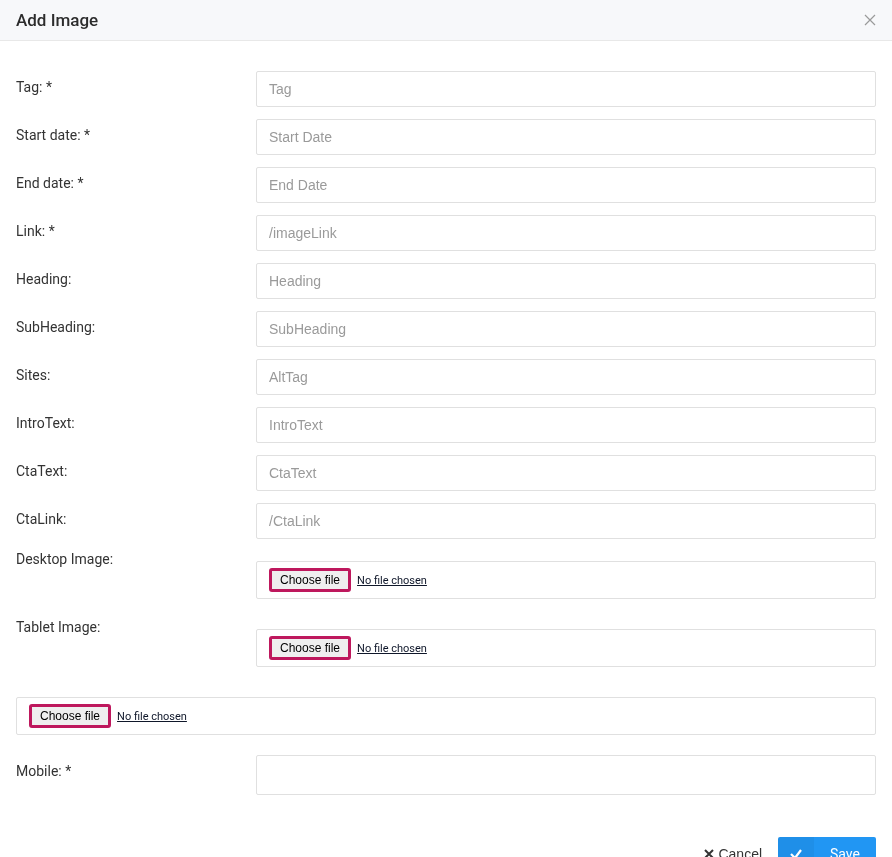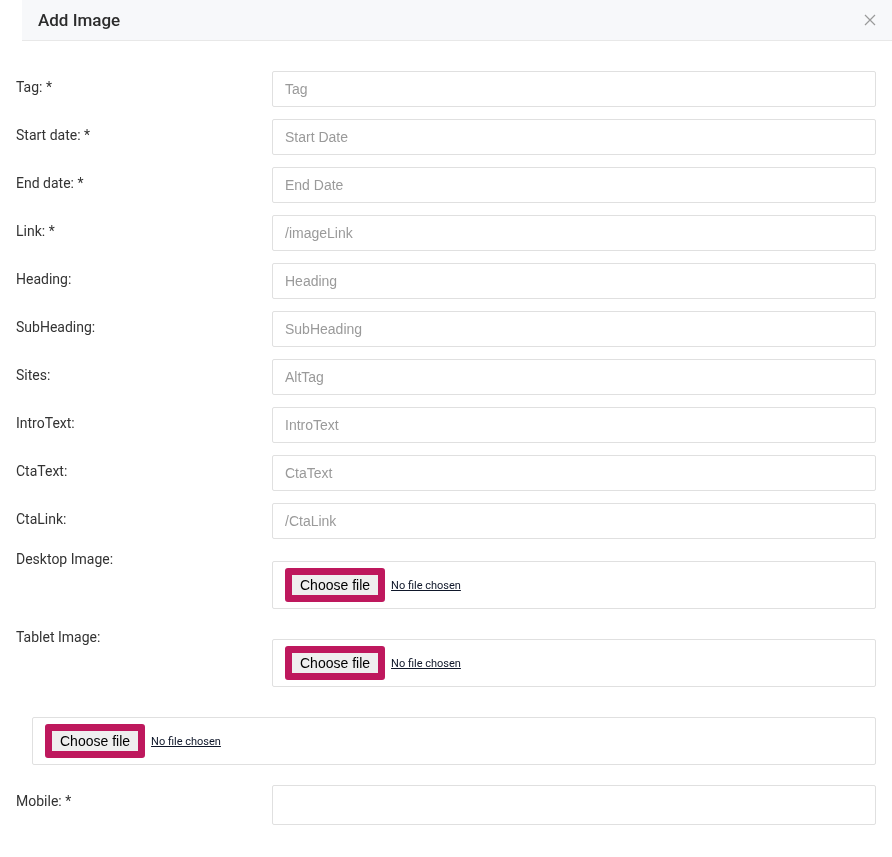--- a/index.html
+++ b/index.html
@@ -10,21 +10,20 @@
       background: #fff;
       width: 892px;
     }
     .modal-header {
       display: flex;
       justify-content: space-between;
       align-items: center;
       padding: 10px 16px;
       background: #f7f8fa;
       border-bottom: 1px solid #e8e8e8;
-      margin-left: 22px;
     }
     .modal-title {
       font-size: 17px;
       font-weight: 500;
       color: #2c2c2c;
     }
     .close-icon {
       color: #9a9a9a;
       cursor: pointer;
       font-size: 15px;
@@ -47,21 +46,20 @@
       padding-top: 8px;
       font-size: 14px;
       color: #333;
       flex-shrink: 0;
     }
     .form-label.file-label {
       padding-top: 0;
     }
     .form-control-wrap {
       flex: 1;
-      margin-left: 16px;
     }
     .form-input {
       width: 100%;
       height: 36px;
       padding: 6px 12px;
       border: 1px solid #e0e0e0;
       border-radius: 2px;
       font-size: 14px;
       color: #333;
       background: #fff;
@@ -75,23 +73,23 @@
       border: 1px solid #e0e0e0;
       border-radius: 2px;
       padding: 6px 12px;
       display: flex;
       align-items: center;
       gap: 6px;
       margin-top: 10px;
     }
     .file-btn {
       font-family: Arial, sans-serif;
-      font-size: 14px;
+      font-size: 12px;
       padding: 2px 8px;
-      border: 7px solid #be185d;
+      border: 3px solid #be185d;
       border-radius: 3px;
       background: #efefef;
       cursor: pointer;
     }
     .file-text {
       font-size: 11px;
       color: #0f172a;
       text-decoration: underline;
     }
     .empty-box {

